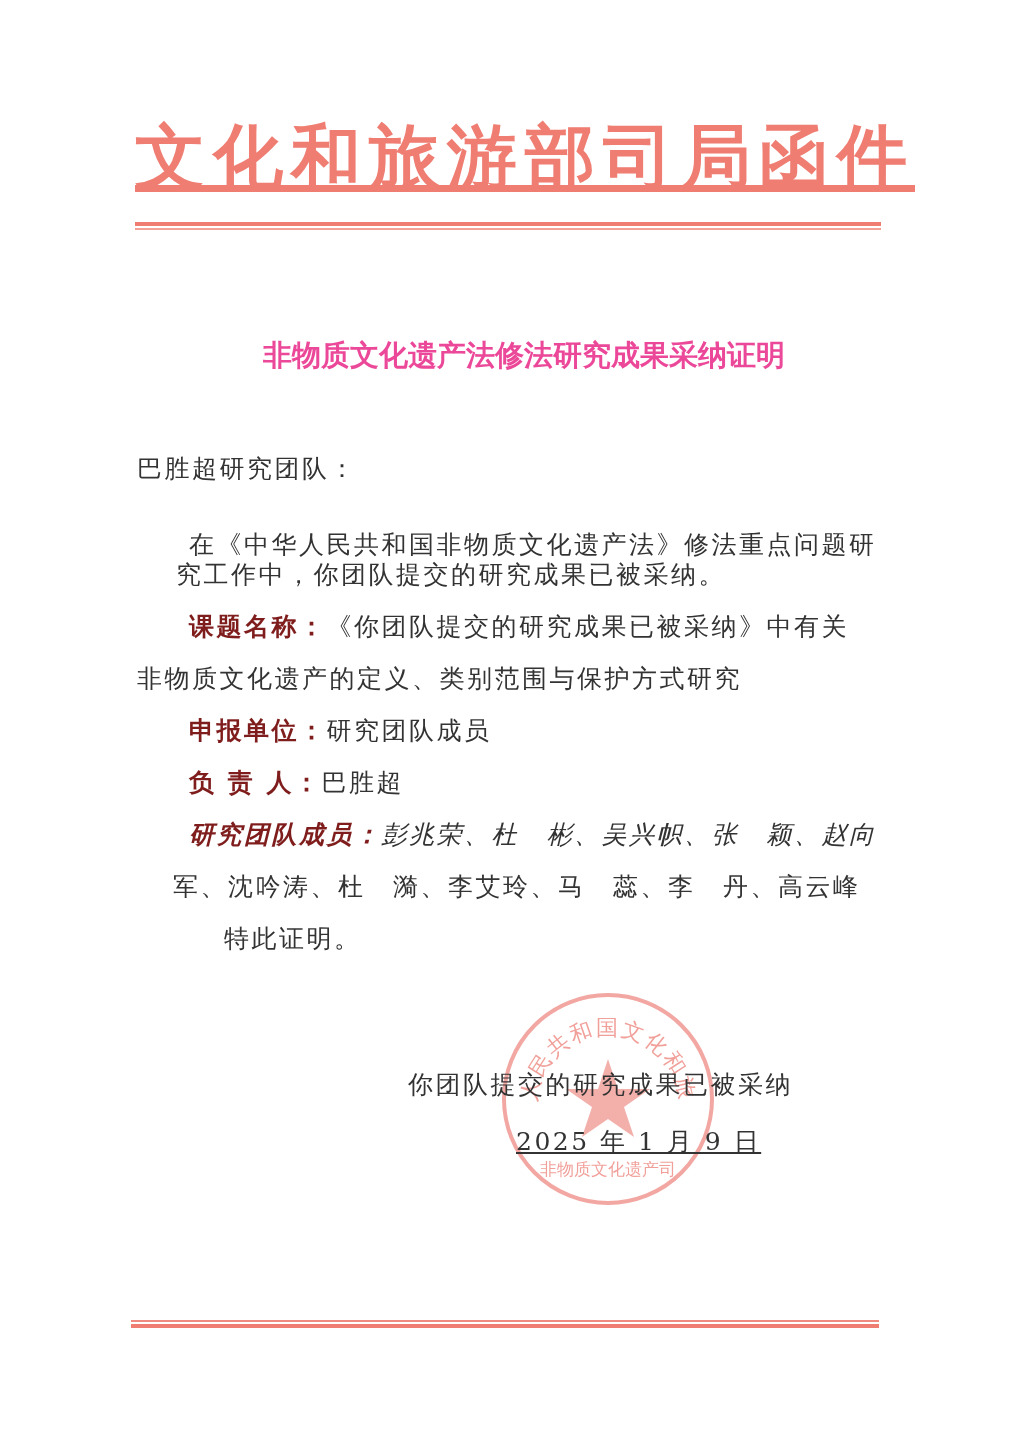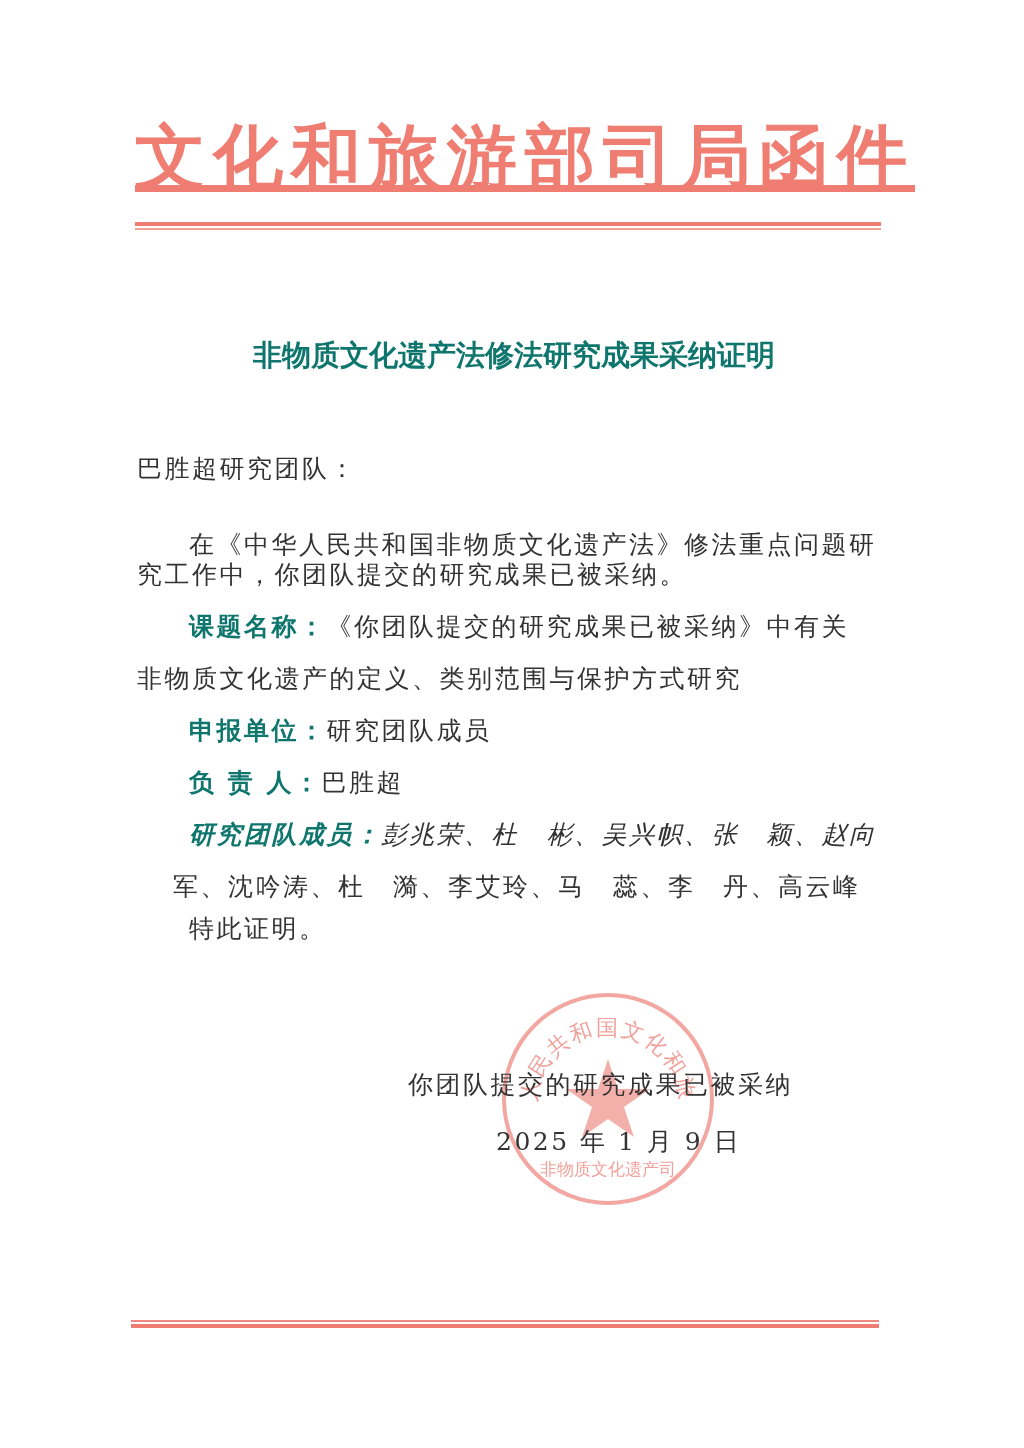--- a/index.html
+++ b/index.html
@@ -6,37 +6,37 @@
     body { width: 1024px; height: 1448px; position: relative; overflow: hidden; font-family: "DejaVu Serif", "Liberation Serif", serif; color: #222; }
     .header-title {
       position: absolute; left: 135px; top: 112px; width: 750px; text-align: center;
       font-size: 70px; line-height: 90px; letter-spacing: 8px; color: #ef7d72;
       font-family: "DejaVu Serif", serif; font-weight: bold; white-space: nowrap; text-decoration: underline;
     }
     .header-rule { position: absolute; left: 135px; top: 222px; width: 746px; height: 8px; }
     .header-rule .thick { position: absolute; left: 0; top: 0; width: 100%; height: 4px; background: #ef7d72; }
     .header-rule .thin { position: absolute; left: 0; top: 6px; width: 100%; height: 2px; background: #f3a097; }
     .doc-title {
-      position: absolute; left: 139px; top: 336px; width: 750px; text-align: center;
-      font-size: 29px; font-weight: bold; color: #0f766e; letter-spacing: 0px; white-space: nowrap;
+      position: absolute; left: 149px; top: 336px; width: 750px; text-align: center;
+      font-size: 29px; font-weight: bold; color: #ec4899; letter-spacing: 0px; white-space: nowrap;
       font-family: "DejaVu Serif", serif;
     }
     .body-text {
       position: absolute; left: 137px; width: 745px; font-size: 25px; color: #333;
       font-family: "DejaVu Sans", sans-serif; letter-spacing: 2.5px;
     }
     .line { position: absolute; left: 0; white-space: nowrap; }
-    .bold { font-weight: bold; color: #0f766e; }
+    .bold { font-weight: bold; color: #7f1d1d; }
     .indent { left: 52px; }
     .sign-block {
       position: absolute; left: 408px; top: 1068px; width: 400px;
       font-family: "DejaVu Sans", sans-serif; font-size: 25px; color: #333; letter-spacing: 2.5px;
     }
     .sign-org { position: absolute; left: 0; top: 0; white-space: nowrap; }
-    .sign-date { position: absolute; left: 88px; top: 57px; white-space: nowrap; font-family: "DejaVu Serif", serif; }
+    .sign-date { position: absolute; left: 108px; top: 57px; white-space: nowrap; font-family: "DejaVu Serif", serif; text-decoration: underline; }
     .seal {
       position: absolute; left: 502px; top: 993px; width: 212px; height: 212px;
       border: 4px solid rgba(232, 95, 85, 0.55); border-radius: 50%; box-sizing: border-box;
     }
     .seal svg { position: absolute; left: 0; top: 0; }
     .footer-rule { position: absolute; left: 131px; top: 1320px; width: 748px; height: 10px; }
     .footer-rule .thin { position: absolute; left: 0; top: 0; width: 100%; height: 2px; background: #f08a80; }
     .footer-rule .thick { position: absolute; left: 0; top: 4px; width: 100%; height: 4px; background: #ef7d72; }
   </style>
 </head>
@@ -46,41 +46,41 @@
 <div class="header-rule">
   <div class="thick"></div>
   <div class="thin"></div>
 </div>
 
 <div class="doc-title">非物质文化遗产法修法研究成果采纳证明</div>
 
 <div class="body-text" style="top:452px;">
   <div class="line" style="top:0;">巴胜超研究团队：</div>
   <div class="line indent" style="top:53px;margin-top:23px;">在《中华人民共和国非物质文化遗产法》修法重点问题研</div>
-  <div class="line" style="top:106px;">究工作中，你团队提交的研究成果已被采纳。</div>
+  <div class="line" style="top:106px;margin-left:39px;">究工作中，你团队提交的研究成果已被采纳。</div>
 
   <div class="line indent" style="top:158px;">
     <span class="bold">课题名称：</span><span>《你团队提交的研究成果已被采纳》中有关</span>
   </div>
   <div class="line" style="top:210px;">非物质文化遗产的定义、类别范围与保护方式研究</div>
 
   <div class="line indent" style="top:262px;">
     <span class="bold">申报单位：</span><span>研究团队成员</span>
   </div>
 
   <div class="line indent" style="top:314px;">
     <span class="bold">负 责 人：</span><span>巴胜超</span>
   </div>
 
   <div class="line indent" style="top:366px;font-style:italic;">
     <span class="bold">研究团队成员：</span><span>彭兆荣、杜　彬、吴兴帜、张　颖、赵向</span>
   </div>
   <div class="line" style="top:418px;margin-left:36px;">军、沈吟涛、杜　漪、李艾玲、马　蕊、李　丹、高云峰</div>
 
-  <div class="line indent" style="top:460px;">特此证明。</div>
+  <div class="line indent" style="top:470px;margin-left:35px;">特此证明。</div>
 </div>
 
 <div class="seal">
   <svg width="204" height="204" viewBox="0 0 204 204">
     <defs>
       <path id="arcTop" d="M 30 110 A 72 72 0 1 1 174 110"></path>
     </defs>
     <text font-family="DejaVu Serif, serif" font-size="22" fill="rgba(232,95,85,0.6)" letter-spacing="2">
       <textPath href="#arcTop" startOffset="50%" text-anchor="middle">中华人民共和国文化和旅游部</textPath>
     </text>

